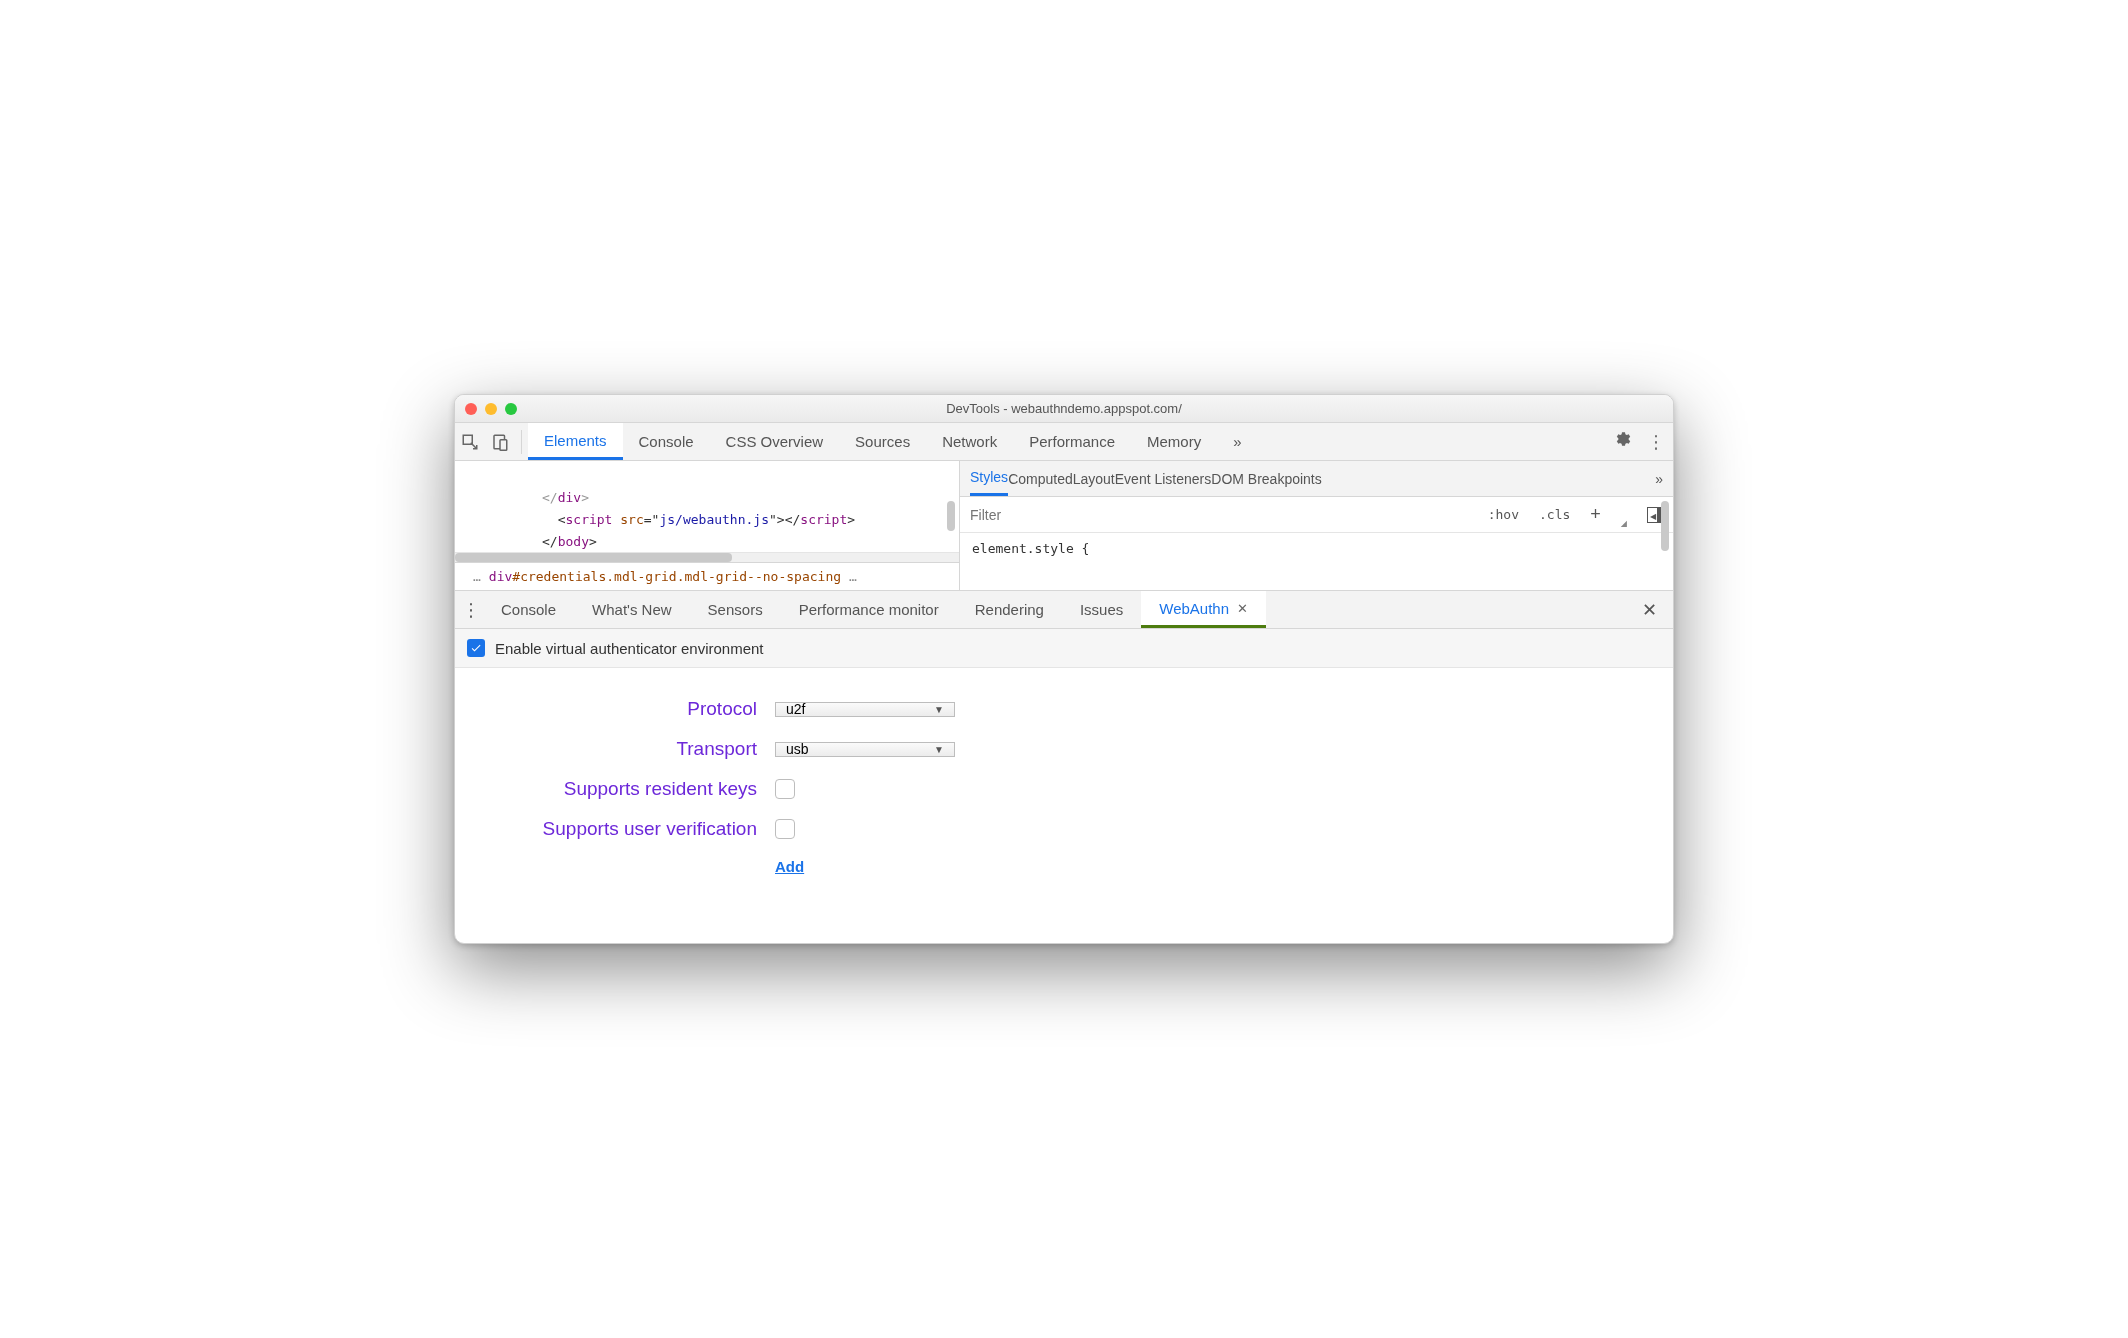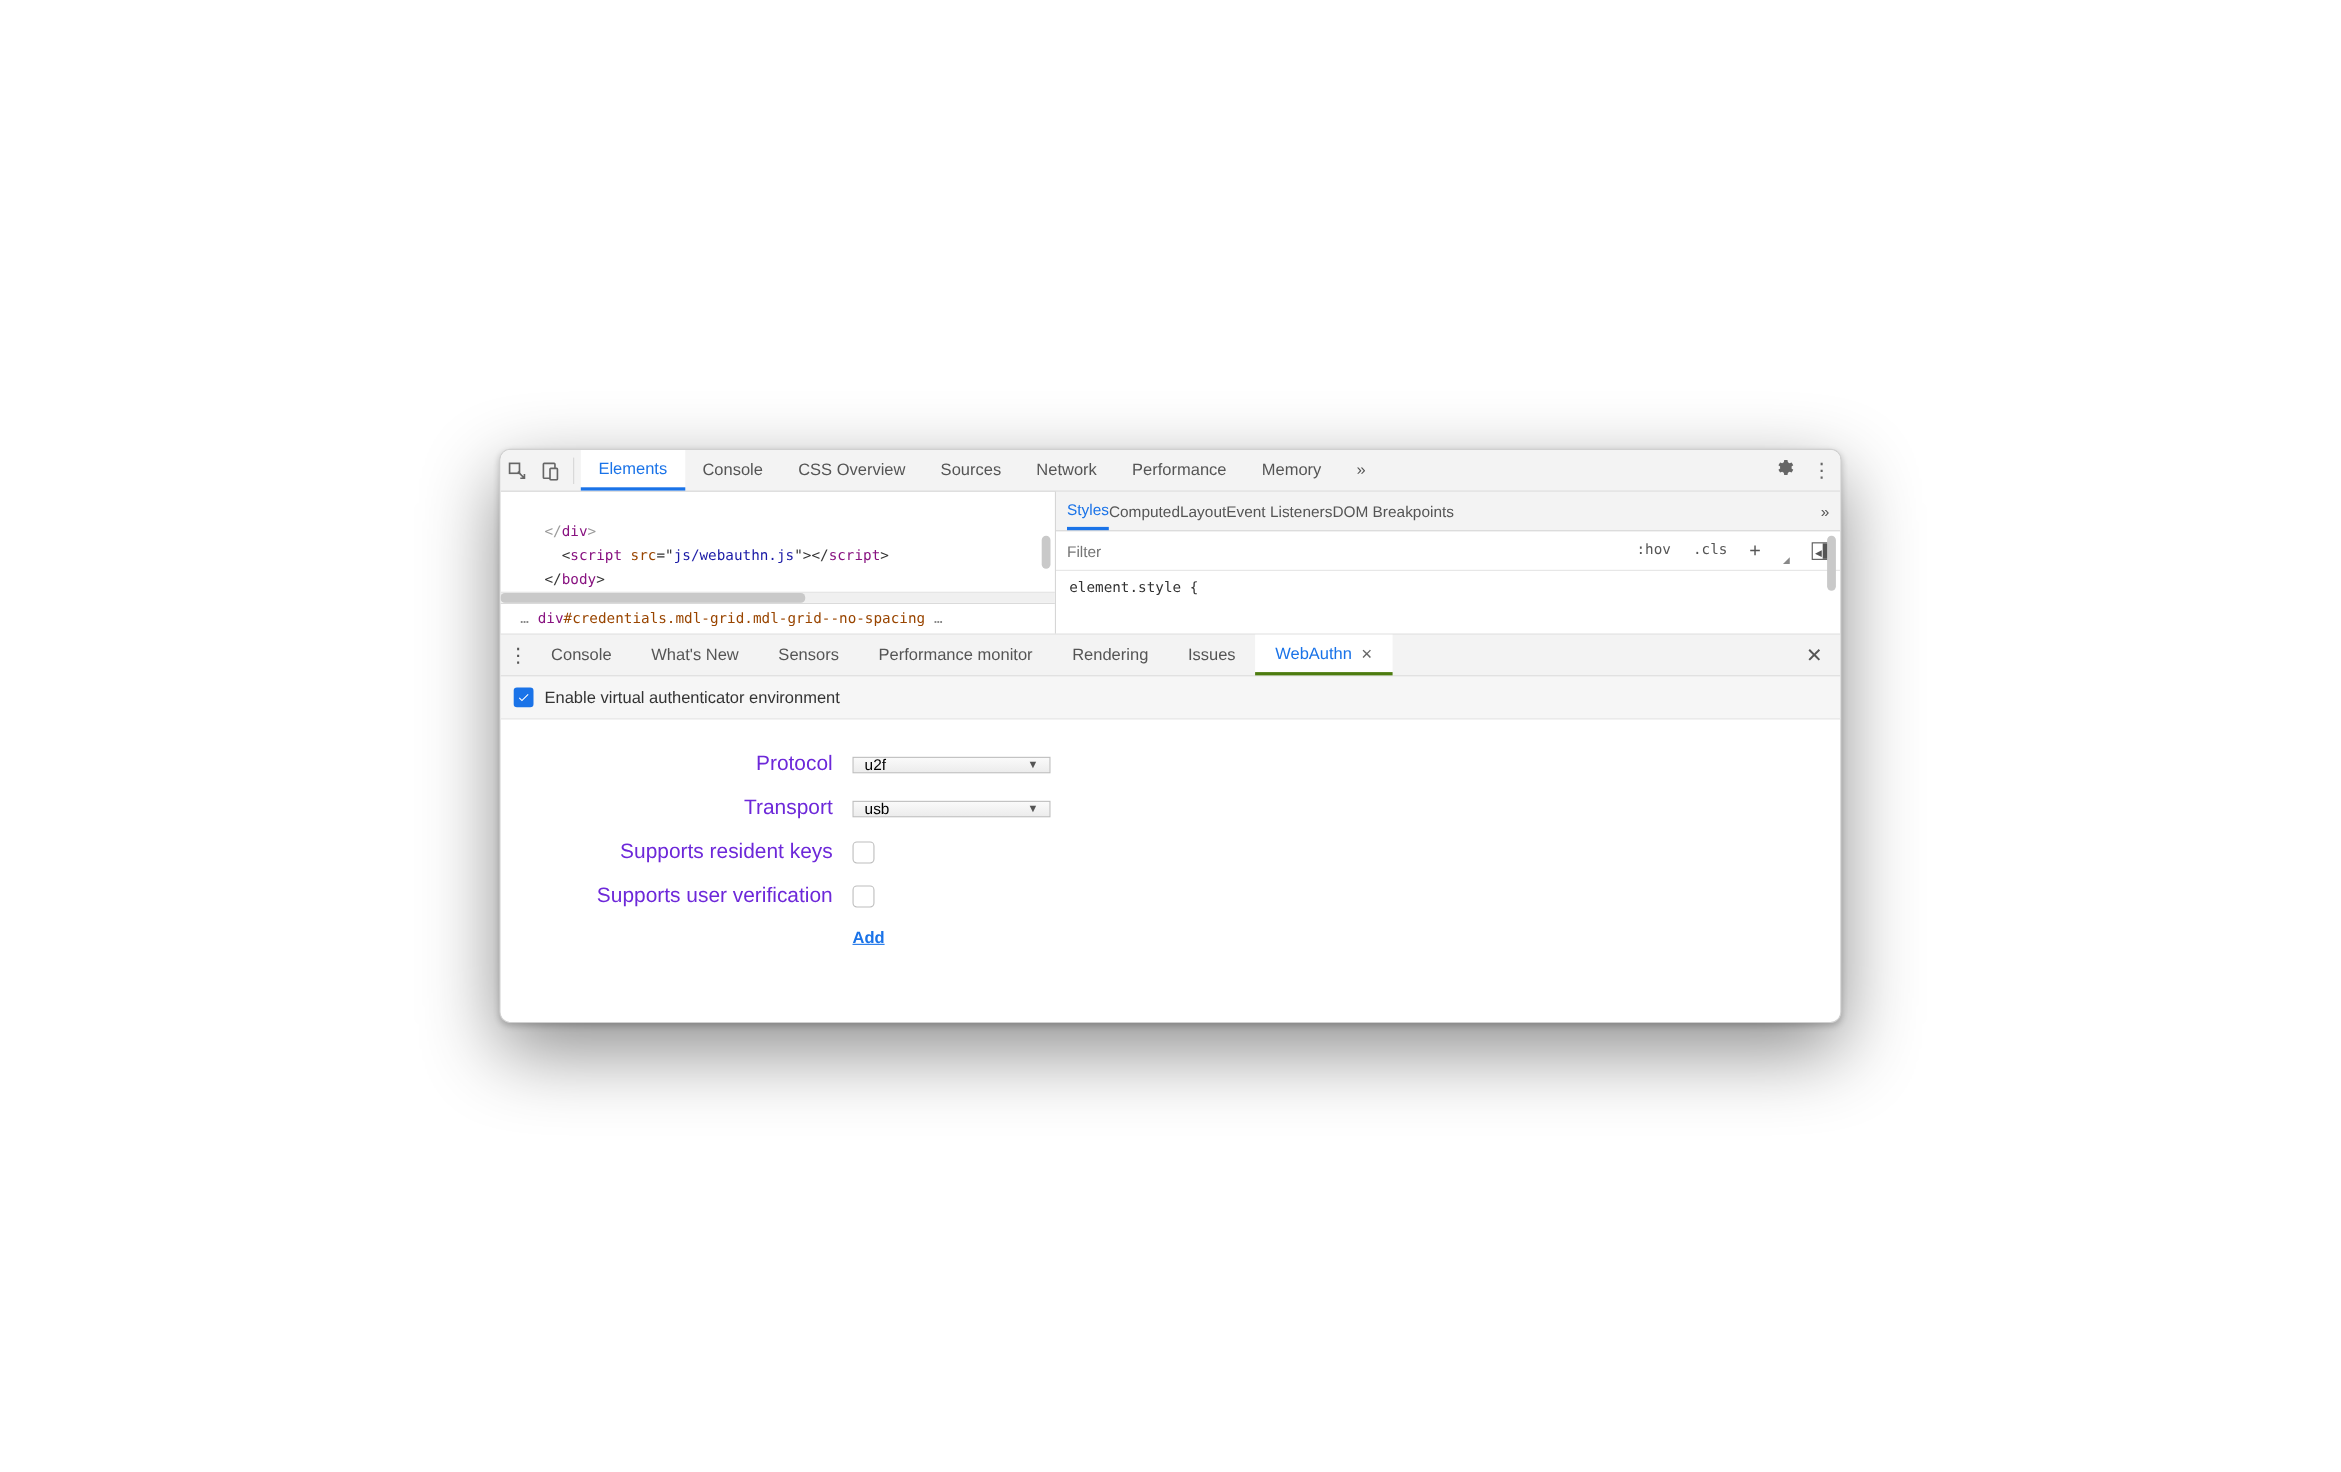--- a/index.html
+++ b/index.html
@@ -71,20 +71,21 @@
     position: relative;
   }
   .code-area {
     flex: 1; overflow: hidden;
     font-family: Menlo, Consolas, monospace;
     font-size: 13px; line-height: 22px;
     padding: 4px 0 0 40px;
     color: #333;
     white-space: pre;
     position: relative;
+    margin-left: 47px;
   }
   .code-area .t-tag { color: #881280; }
   .code-area .t-attr { color: #994500; }
   .code-area .t-str { color: #1a1aa6; }
   .code-scrollbar {
     position:absolute; right:4px; top:40px; width:8px; height:30px;
     background:#c9c9c9; border-radius:4px;
   }
   .code-hscroll {
     height: 10px; background: #f0f0f0; border-top:1px solid #e5e5e5;
@@ -183,20 +184,28 @@
     position:absolute; right:4px; top:40px; width:8px; height:50px;
     background:#c9c9c9; border-radius:4px;
   }
   .styles-wrap { position:relative; flex:1; display:flex; flex-direction:column; }
 </style>
 </head>
 <body>
 
 <div class="window">
 
+  <div class="titlebar">
+    <div class="traffic">
+      <div class="dot red"></div>
+      <div class="dot yellow"></div>
+      <div class="dot green"></div>
+    </div>
+    <div class="title">DevTools - webauthndemo.appspot.com/</div>
+  </div>
 
   <div class="top-tabs">
     <div class="icon-btn">
       <svg width="18" height="18" viewBox="0 0 24 24" fill="none" stroke="#666" stroke-width="2">
           <rect x="3" y="3" width="12" height="12"></rect>
           <path d="M13 13 L21 21 M21 16 L21 21 L16 21"></path>
         </svg>
     </div>
     <div class="icon-btn">
       <svg width="18" height="18" viewBox="0 0 24 24" fill="none" stroke="#666" stroke-width="2">

